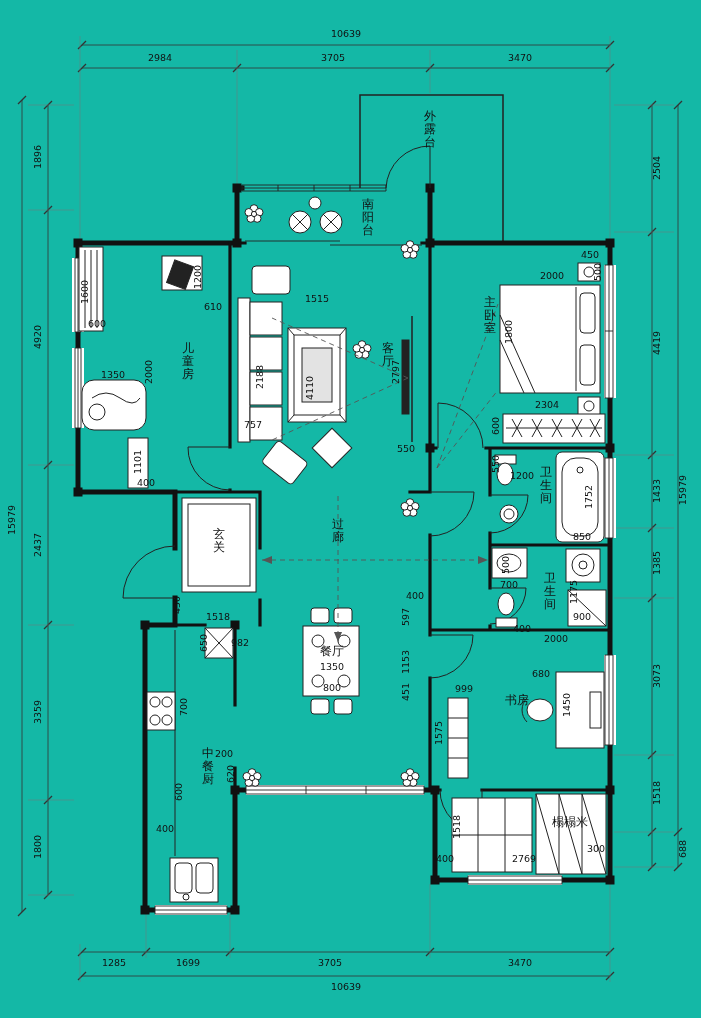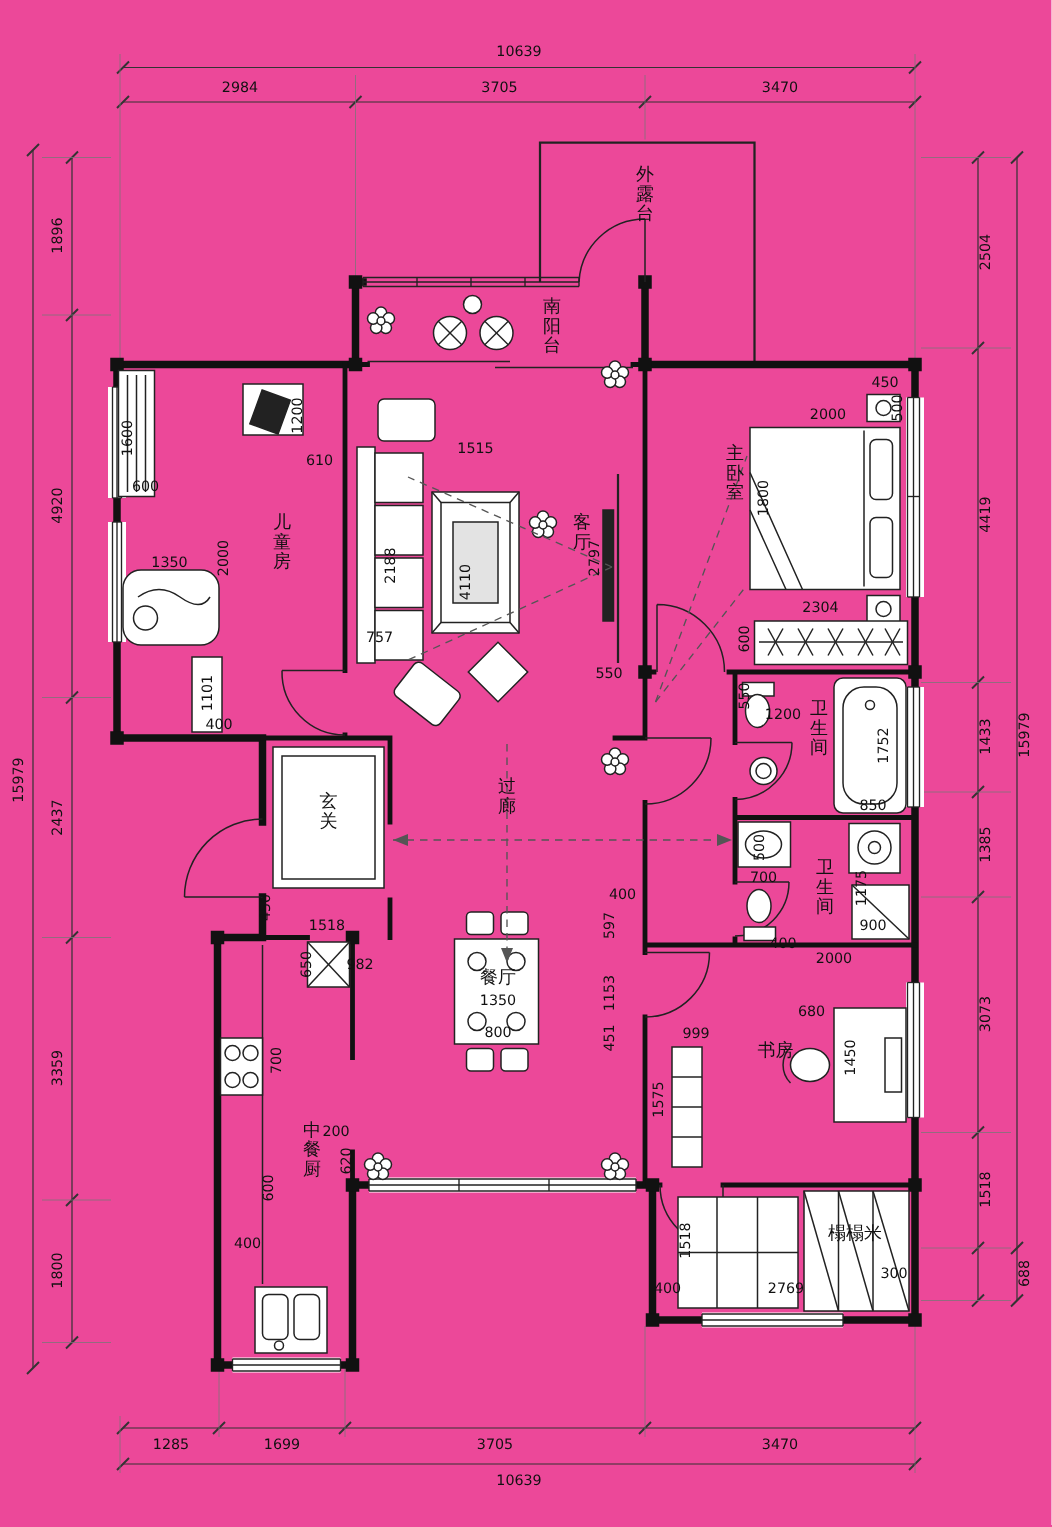--- a/index.html
+++ b/index.html
@@ -1,17 +1,17 @@
 <!DOCTYPE html>
 <html><head>
 <meta charset="utf-8">
 <title>Floor Plan</title>
 <style>
   html,body{margin:0;padding:0;background:#fff;}
-  #sheet{width:701px;height:1018px;position:relative;background:#ec4899;overflow:hidden;}
+  #sheet{width:701px;height:1018px;position:relative;background:#14b8a6;overflow:hidden;}
   svg{display:block;}
   .wall{stroke:#111;stroke-width:5;fill:none;stroke-linecap:square;}
   .wall-int{stroke:#111;stroke-width:3.2;fill:none;stroke-linecap:square;}
   .thin{stroke:#222;stroke-width:1;fill:#fff;}
   .thin-n{stroke:#222;stroke-width:1;fill:none;}
   .thin2{stroke:#222;stroke-width:1.5;fill:none;}
   .dim-line{stroke:#333;stroke-width:0.8;fill:none;}
   .tick{stroke:#333;stroke-width:1.3;}
   .ext{stroke:#777;stroke-width:0.5;}
   .dash{stroke:#555;stroke-width:0.9;stroke-dasharray:5 4;fill:none;}

